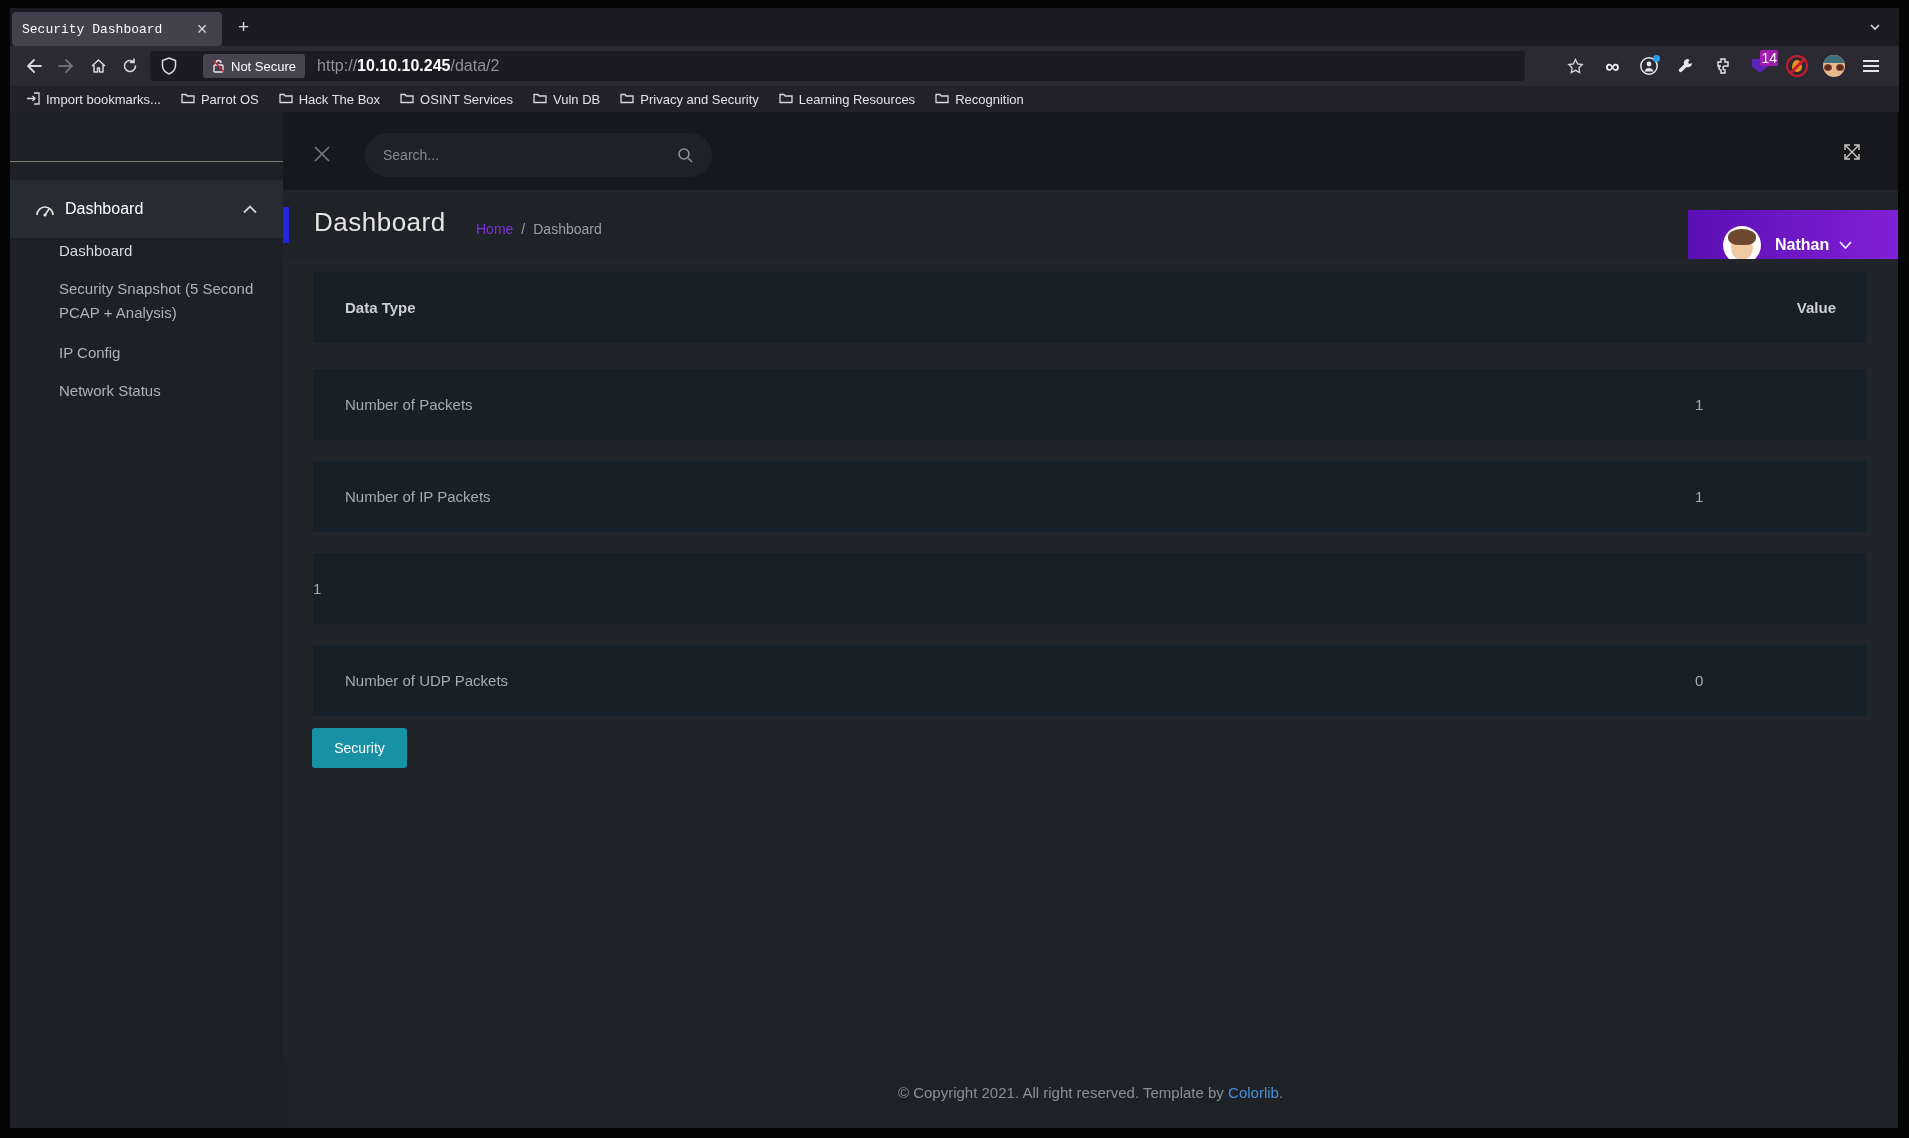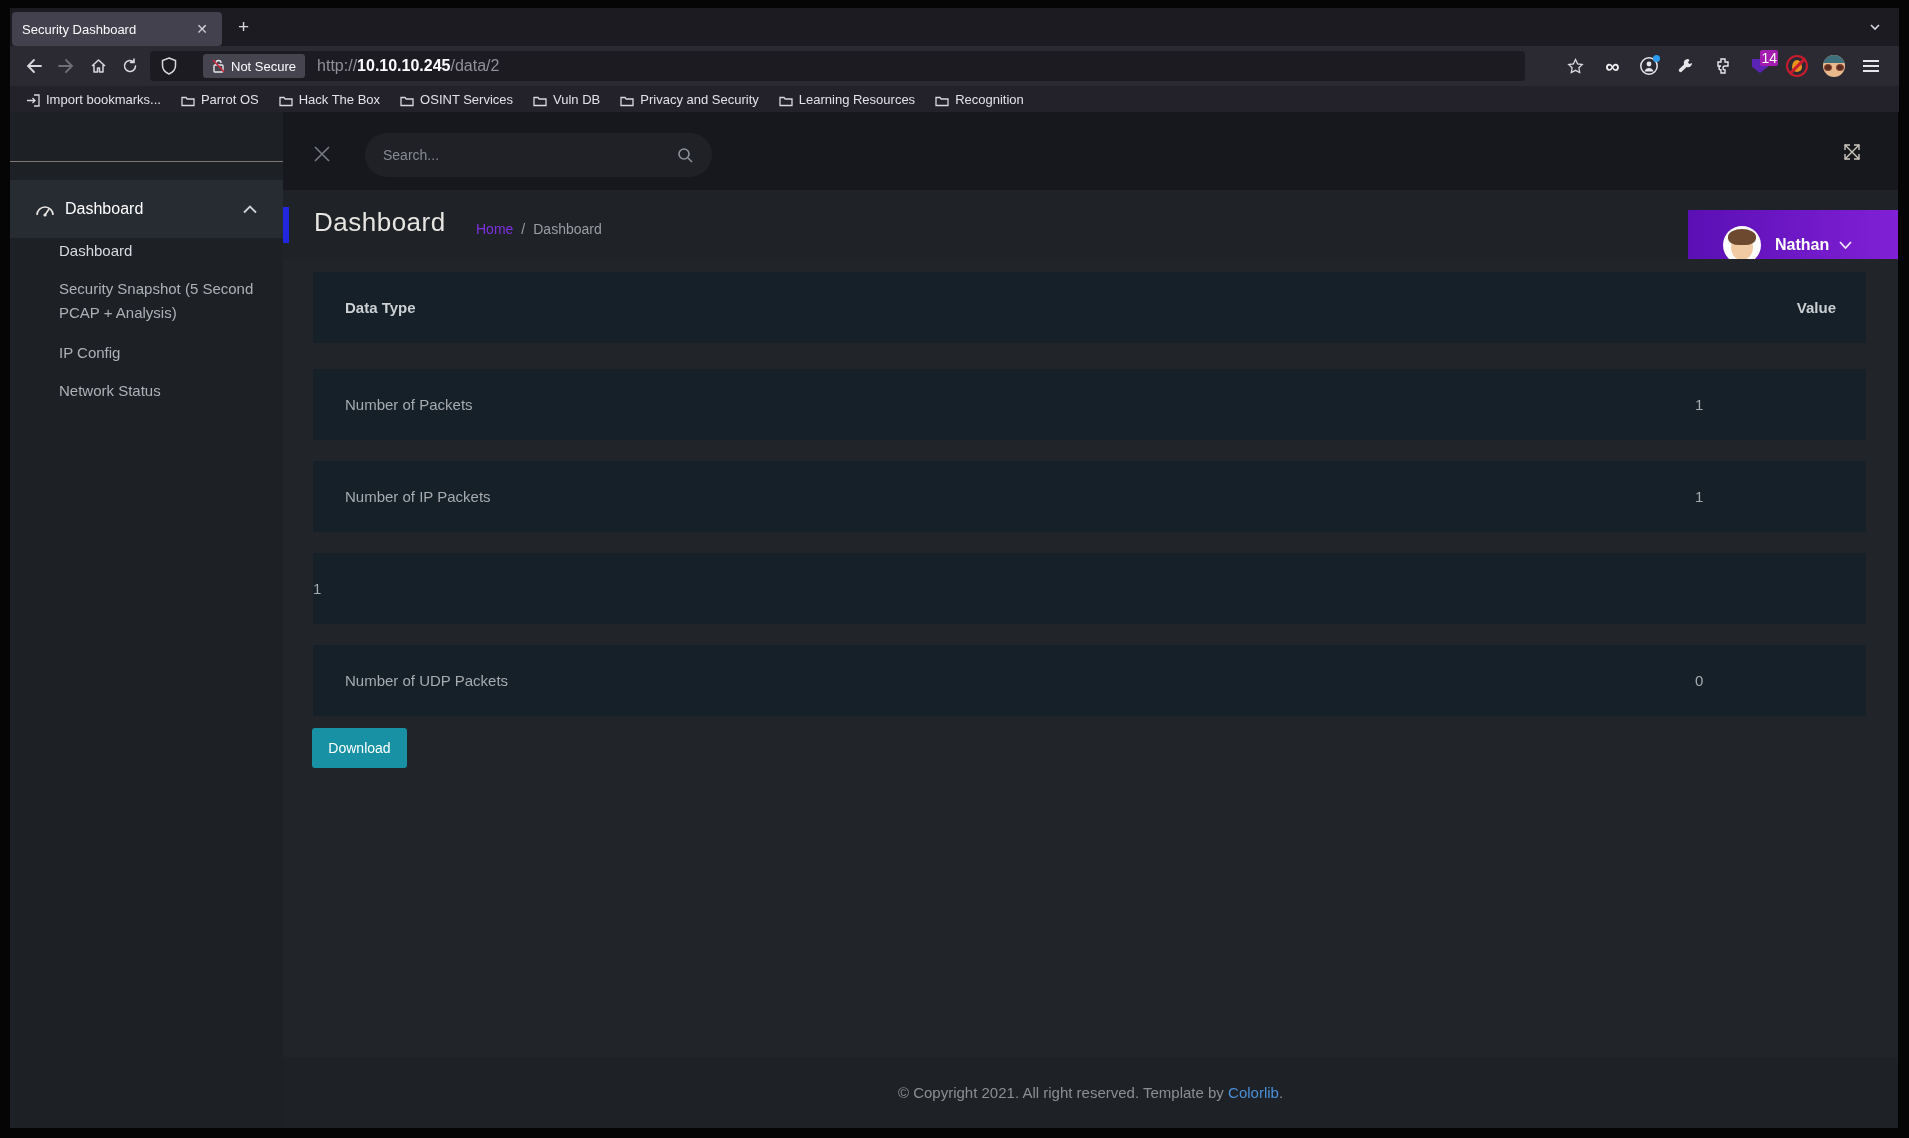--- a/index.html
+++ b/index.html
@@ -3,21 +3,21 @@
 <meta charset="utf-8">
 <style>
   * { margin:0; padding:0; box-sizing:border-box; }
   html,body { width:1909px; height:1138px; background:#050505; font-family:"Liberation Sans", sans-serif; overflow:hidden; }
   .abs { position:absolute; }
 
   
   #tabbar { left:10px; top:8px; width:1889px; height:38px; background:#1c1b22; }
   #tab { position:absolute; left:2px; top:4px; width:210px; height:34px; background:#42414d; border-radius:4px;
          display:flex; align-items:center; padding:0 10px; color:#fbfbfe; font-size:13px; }
-  #tab .title { flex:1; white-space:nowrap; overflow:hidden; }
+  #tab .title { flex:1; white-space:nowrap; overflow:hidden;font-family:Liberation Mono, monospace; }
   #tab .close { color:#cfcfd8; font-size:14px; padding:0 4px; cursor:default; }
   #newtab { position:absolute; left:228px; top:10px; color:#d6d6dd; font-size:19px; line-height:18px; }
   #tablist-btn { position:absolute; right:18px; top:13px; }
 
   #navbar { left:10px; top:46px; width:1889px; height:40px; background:#2b2a33; display:flex; align-items:center; }
   .navicon { width:32px; height:28px; display:flex; align-items:center; justify-content:center; color:#d8d8dd; }
   #urlfield { position:absolute; left:140px; top:5px; width:1375px; height:30px; background:#1c1b22; border-radius:4px;
               display:flex; align-items:center; }
   #chip { display:flex; align-items:center; gap:6px; background:#45444f; border-radius:3px; height:24px; padding:0 9px;
           margin-left:26px; color:#fbfbfe; font-size:13px; }
@@ -33,21 +33,21 @@
   .nofire .flame { width:10px; height:12px; background:#e8921d; border-radius:50% 50% 50% 50% / 60% 60% 40% 40%; }
   .nofire::after { content:""; position:absolute; width:2.5px; height:22px; background:#c81c2e; transform:rotate(45deg); }
   .spy { width:22px; height:22px; border-radius:50%; background:#e8b98d; position:relative; overflow:hidden; }
   .spy .hair { position:absolute; top:0; left:0; right:0; height:8px; background:#3e6f7a; border-radius:50% 50% 0 0; }
   .spy .g1,.spy .g2 { position:absolute; top:9px; width:8px; height:7px; border-radius:50%; background:#5a2c20; border:1.5px solid #8a4a35; }
   .spy .g1{ left:1px; } .spy .g2{ right:1px; }
   .burger { display:flex; flex-direction:column; gap:3px; }
   .burger span { display:block; width:16px; height:2px; background:#e6e6ea; }
 
   #bookmarksbar { left:10px; top:86px; width:1889px; height:26px; background:#23222b; display:flex; align-items:center; padding-left:8px; gap:4px; }
-  .bm { display:flex; align-items:flex-end; gap:6px; color:#e2e1e6; font-size:13px; padding:2px 8px; white-space:nowrap; }
+  .bm { display:flex; align-items:flex-start; gap:6px; color:#e2e1e6; font-size:13px; padding:2px 8px; white-space:nowrap; }
 
   
   #page { left:10px; top:112px; width:1888px; height:1016px; background:#212429; overflow:hidden; }
 
   #sidebar { position:absolute; left:0; top:0; width:273px; height:1016px; background:#1d2126; }
   #sidebar .brand { height:50px; border-bottom:1px solid rgba(205,195,175,0.55); }
   #side-parent { position:absolute; left:0; top:68px; width:273px; height:58px; background:#272b32;
                  display:flex; align-items:center; color:#ffffff; font-size:16px; }
   #side-parent .gi { margin-left:25px; margin-right:10px; color:#e8e6e2; }
   #side-parent .chev { position:absolute; right:26px; color:#cfd2d6; }
@@ -371,21 +371,21 @@
 
   <div class="trow">
     <span class="valcell">1</span>
   </div>
 
   <div class="trow">
     <span class="lbl">Number of UDP Packets</span>
     <span class="valcell">0</span>
   </div>
 </div>
-      <button id="download-btn">Download</button>
+      <button id="download-btn">Security</button>
     </div>
 
     <div id="footer">
       <span>
         <span>© Copyright 2021. All right reserved. Template by </span><a href="#">Colorlib</a><span>.</span>
       </span>
     </div>
 
   </div>
 </div>

